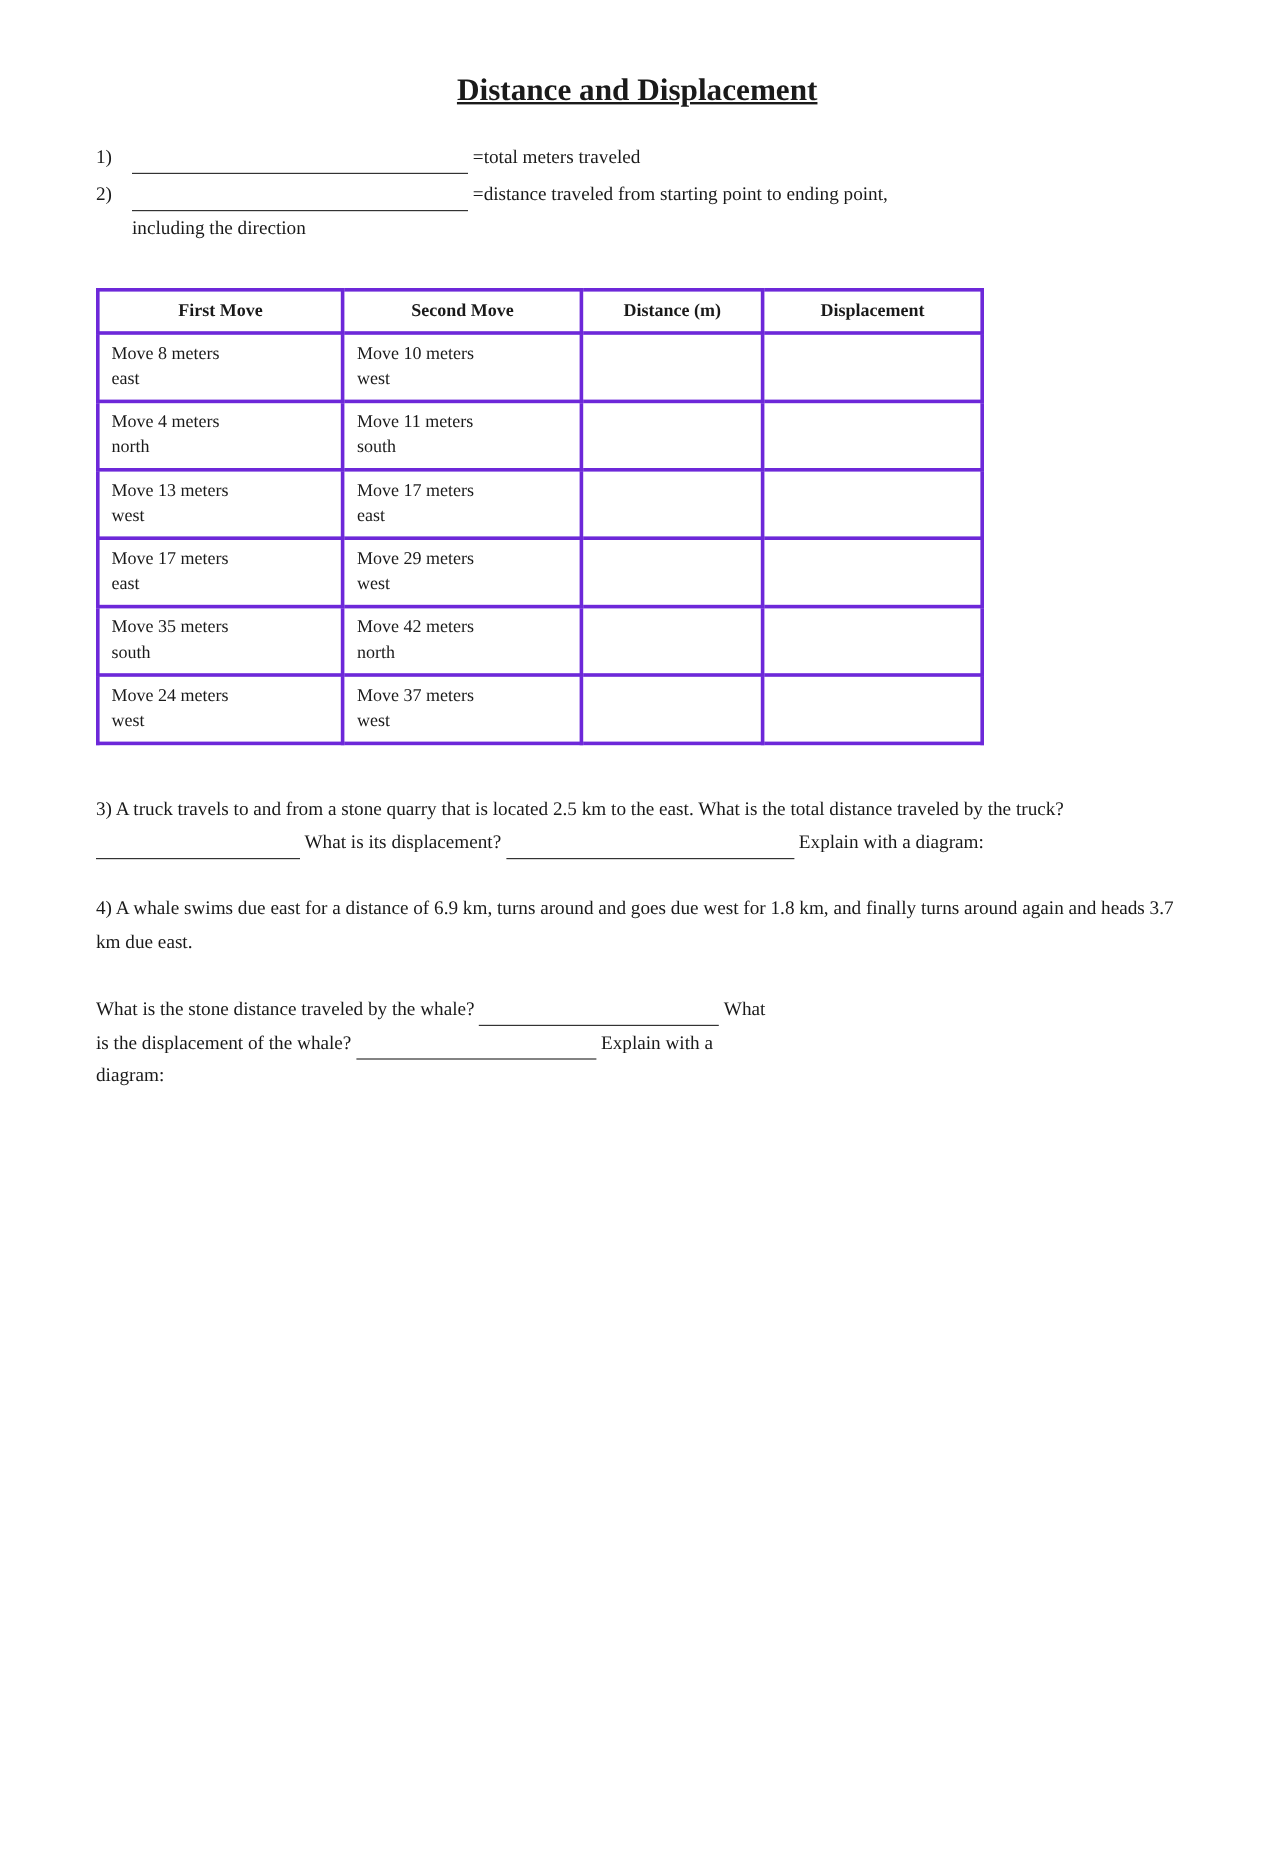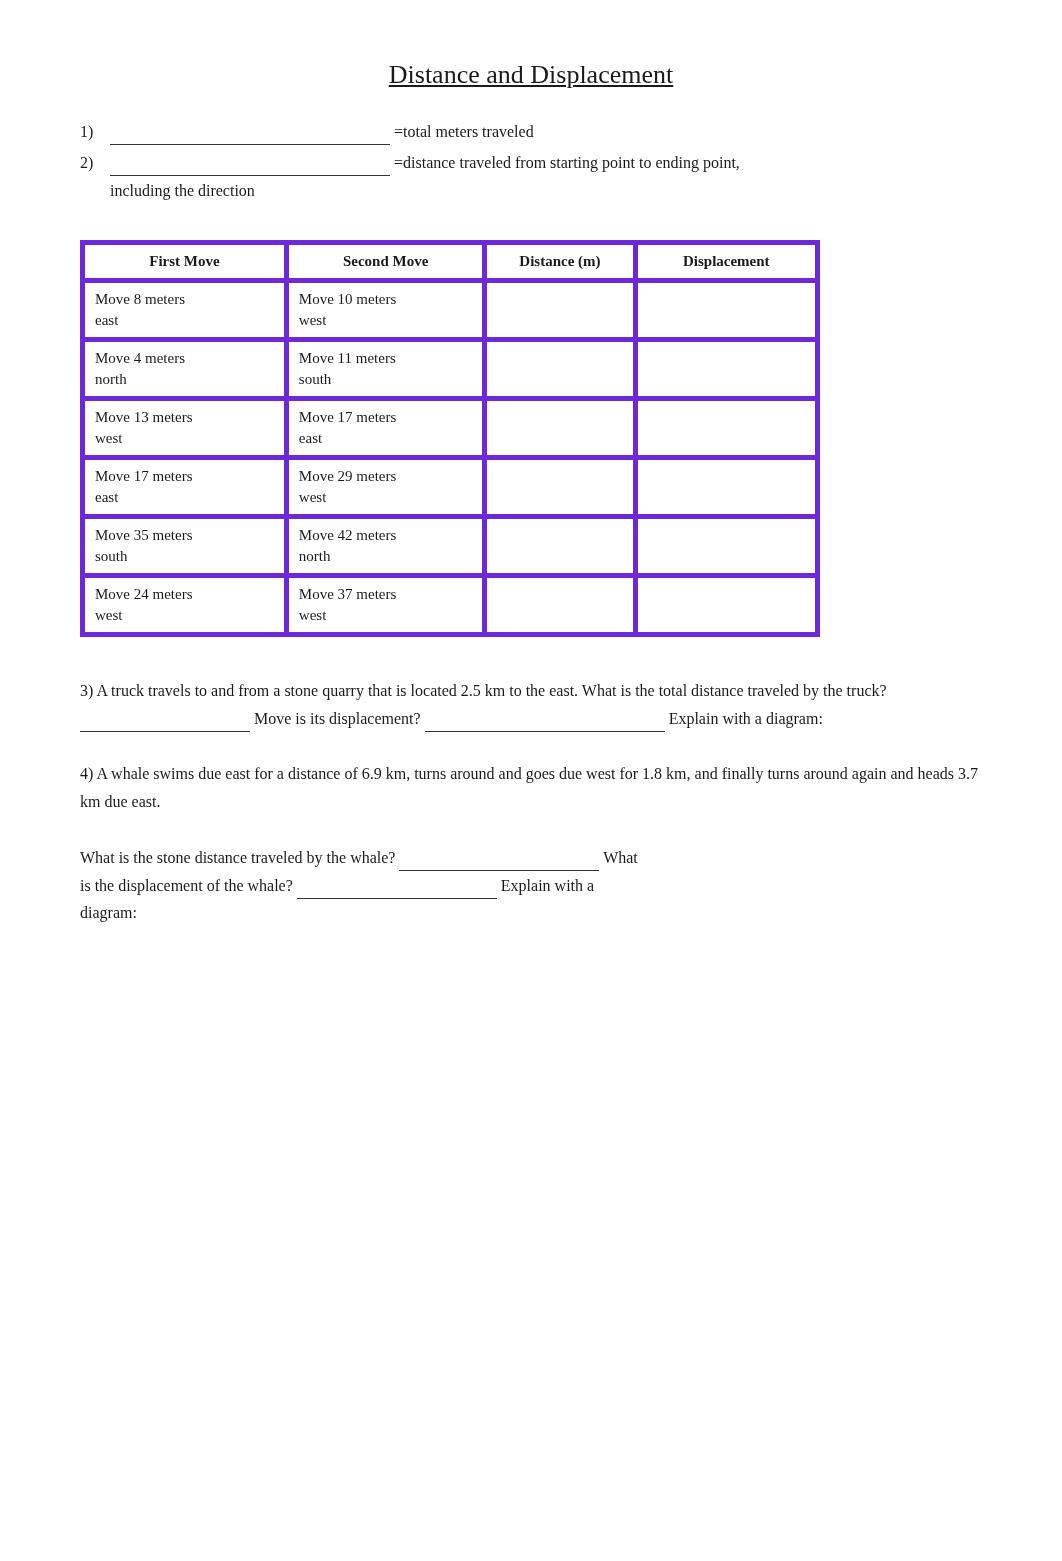--- a/index.html
+++ b/index.html
@@ -14,21 +14,21 @@
       font-size: 16px;
       color: #1a1a1a;
       width: 1062px;
       min-height: 1561px;
       padding: 60px 80px;
     }
 
     .page-title {
       text-align: center;
       font-size: 26px;
-      font-weight: normal;
+      font-weight: bold;
       text-decoration: underline;
       margin-bottom: 30px;
     }
 
     .definitions {
       margin-bottom: 40px;
     }
 
     .definition-item {
       display: flex;
@@ -60,21 +60,21 @@
       font-size: 16px;
     }
 
     table {
       border-collapse: collapse;
       width: 740px;
       margin-bottom: 40px;
     }
 
     th, td {
-      border: 5px solid #6d28d9;
+      border: 3px solid #6d28d9;
       padding: 6px 10px;
       vertical-align: top;
       font-size: 15px;
       line-height: 1.4;
     }
 
     th {
       font-weight: bold;
       background: #fff;
       font-size: 15px;
@@ -187,21 +187,21 @@
         <td></td>
       </tr>
     </tbody>
 </table>
 
 <div class="word-problems">
 
   <div class="problem">
     <span>3) A truck travels to and from a stone quarry that is located 2.5 km to the east. What is the total distance traveled by the truck?</span>
     <span class="blank">&nbsp;</span>
-    <span> Move is its displacement?</span>
+    <span> What is its displacement?</span>
     <span class="blank-lg">&nbsp;</span>
     <span> Explain with a diagram:</span>
   </div>
 
   <div class="problem">
     <span>4) A whale swims due east for a distance of 6.9 km, turns around and goes due west for 1.8 km, and finally turns around again and heads 3.7 km due east.</span>
   </div>
 
   <div class="problem">
     <span>What is the stone distance traveled by the whale?</span>

